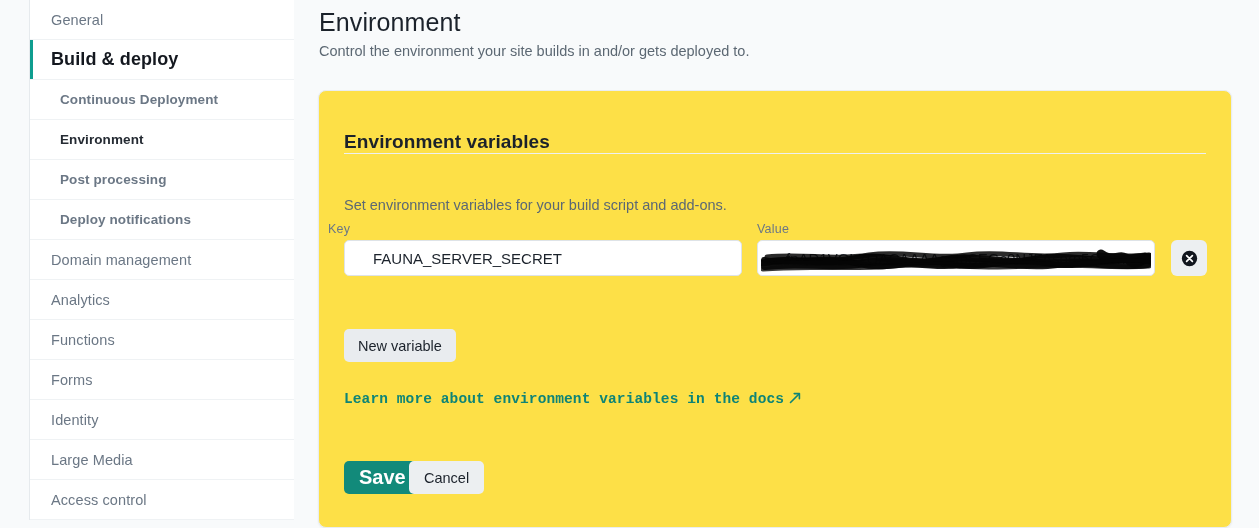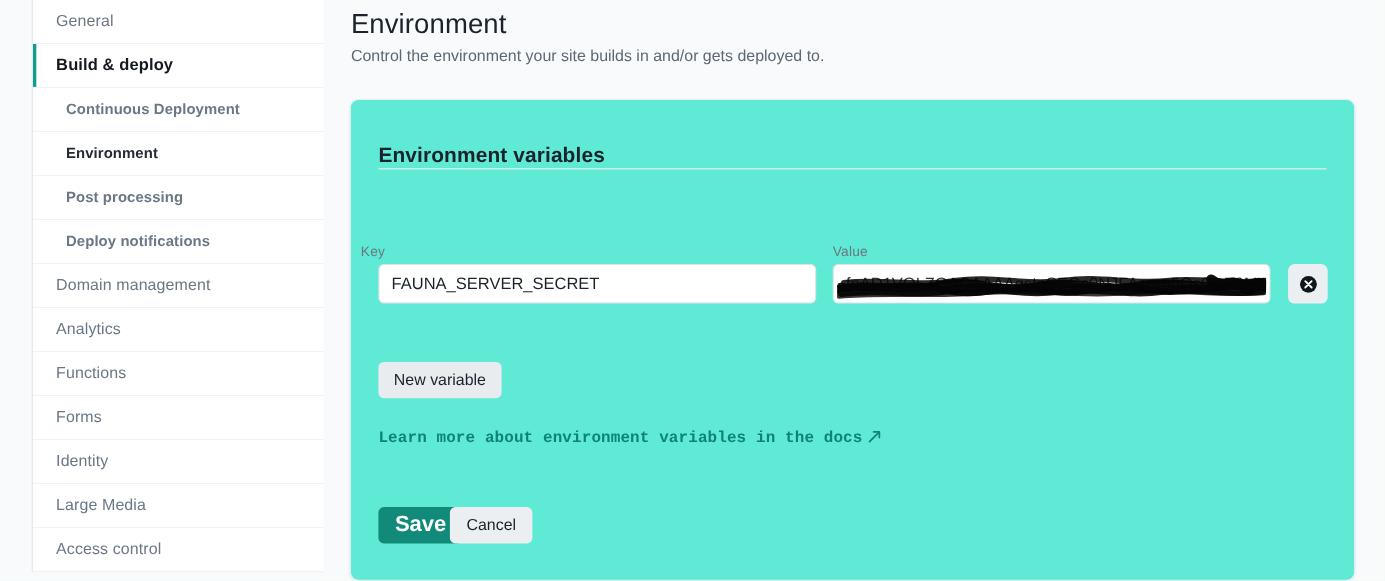--- a/index.html
+++ b/index.html
@@ -40,21 +40,21 @@
     font-size: 14.5px;
     color: #6b7785;
     letter-spacing: 0.1px;
     white-space: nowrap;
   }
   .nav-item.lvl1 .nav-label { padding-left: 21px; }
   .nav-item.lvl2 .nav-label { padding-left: 30px; font-size: 13.5px; font-weight: bold; }
   .nav-item.active-parent .nav-label {
     color: #14181f;
     font-weight: bold;
-    font-size: 15px;
+    font-size: 18px;
   }
   .nav-item.active-parent::before {
     content: "";
     position: absolute;
     left: 0; top: 0; bottom: 0;
     width: 3px;
     background: #0e9d8f;
   }
   .nav-item.active-child .nav-label {
     color: #252b33;
@@ -83,21 +83,21 @@
     color: #5c6873;
     margin: 0;
   }
 
   
   #card {
     position: absolute;
     left: 24px; top: 90px;
     width: 914px;
     height: 438px;
-    background: #5eead4;
+    background: #fde047;
     border: 1px solid #e9edf0;
     border-radius: 8px;
     box-shadow: 0 1px 2px rgba(22,40,60,0.05);
   }
   #card-title {
     position: absolute;
     left: 25px; top: 24px;
     font-size: 19px;
     color: #1b222b;
     letter-spacing: 0.1px;
@@ -125,21 +125,21 @@
   }
   .text-input {
     position: absolute;
     height: 36px;
     background: #ffffff;
     border: 1px solid #dee3e7;
     border-radius: 5px;
     font-family: "Liberation Sans", sans-serif;
     font-size: 15px;
     color: #1b222b;
-    padding: 0 11px;
+    padding: 0 28px;
     outline: none;
   }
   #key-label  { left: 9px;  top: 131px; }
   #key-input  { left: 25px;  top: 149px; width: 398px; }
   #val-label  { left: 438px; top: 131px; }
   #val-wrap   { position: absolute; left: 438px; top: 149px; width: 398px; height: 36px; }
   #val-input  { left: 0; top: 0; width: 398px; color: #2f3640; }
 
   
   #scribble {
@@ -282,20 +282,21 @@
 
     <header id="page-head">
       <h1 id="page-title">Environment</h1>
       <p id="page-sub">Control the environment your site builds in and/or gets deployed to.</p>
     </header>
 
     <section id="card">
 
       <h2 id="card-title">Environment variables</h2>
       <div id="card-divider"></div>
+      <p id="card-desc">Set environment variables for your build script and add-ons.</p>
 
       <label class="field-label" id="key-label">Key</label>
       <input class="text-input" id="key-input" type="text" value="FAUNA_SERVER_SECRET" style="">
 
       <label class="field-label" id="val-label">Value</label>
 
       <div id="val-wrap">
         <input class="text-input" id="val-input" type="text" value="fnAD1VOLZOACAAAAgstpSEGc0NJFAsorn5Qs0rnT9MW" style="">
         <svg id="scribble" viewBox="0 0 390 28" preserveAspectRatio="none">
           <g stroke="#050505" fill="none" stroke-linecap="round" stroke-linejoin="round">

